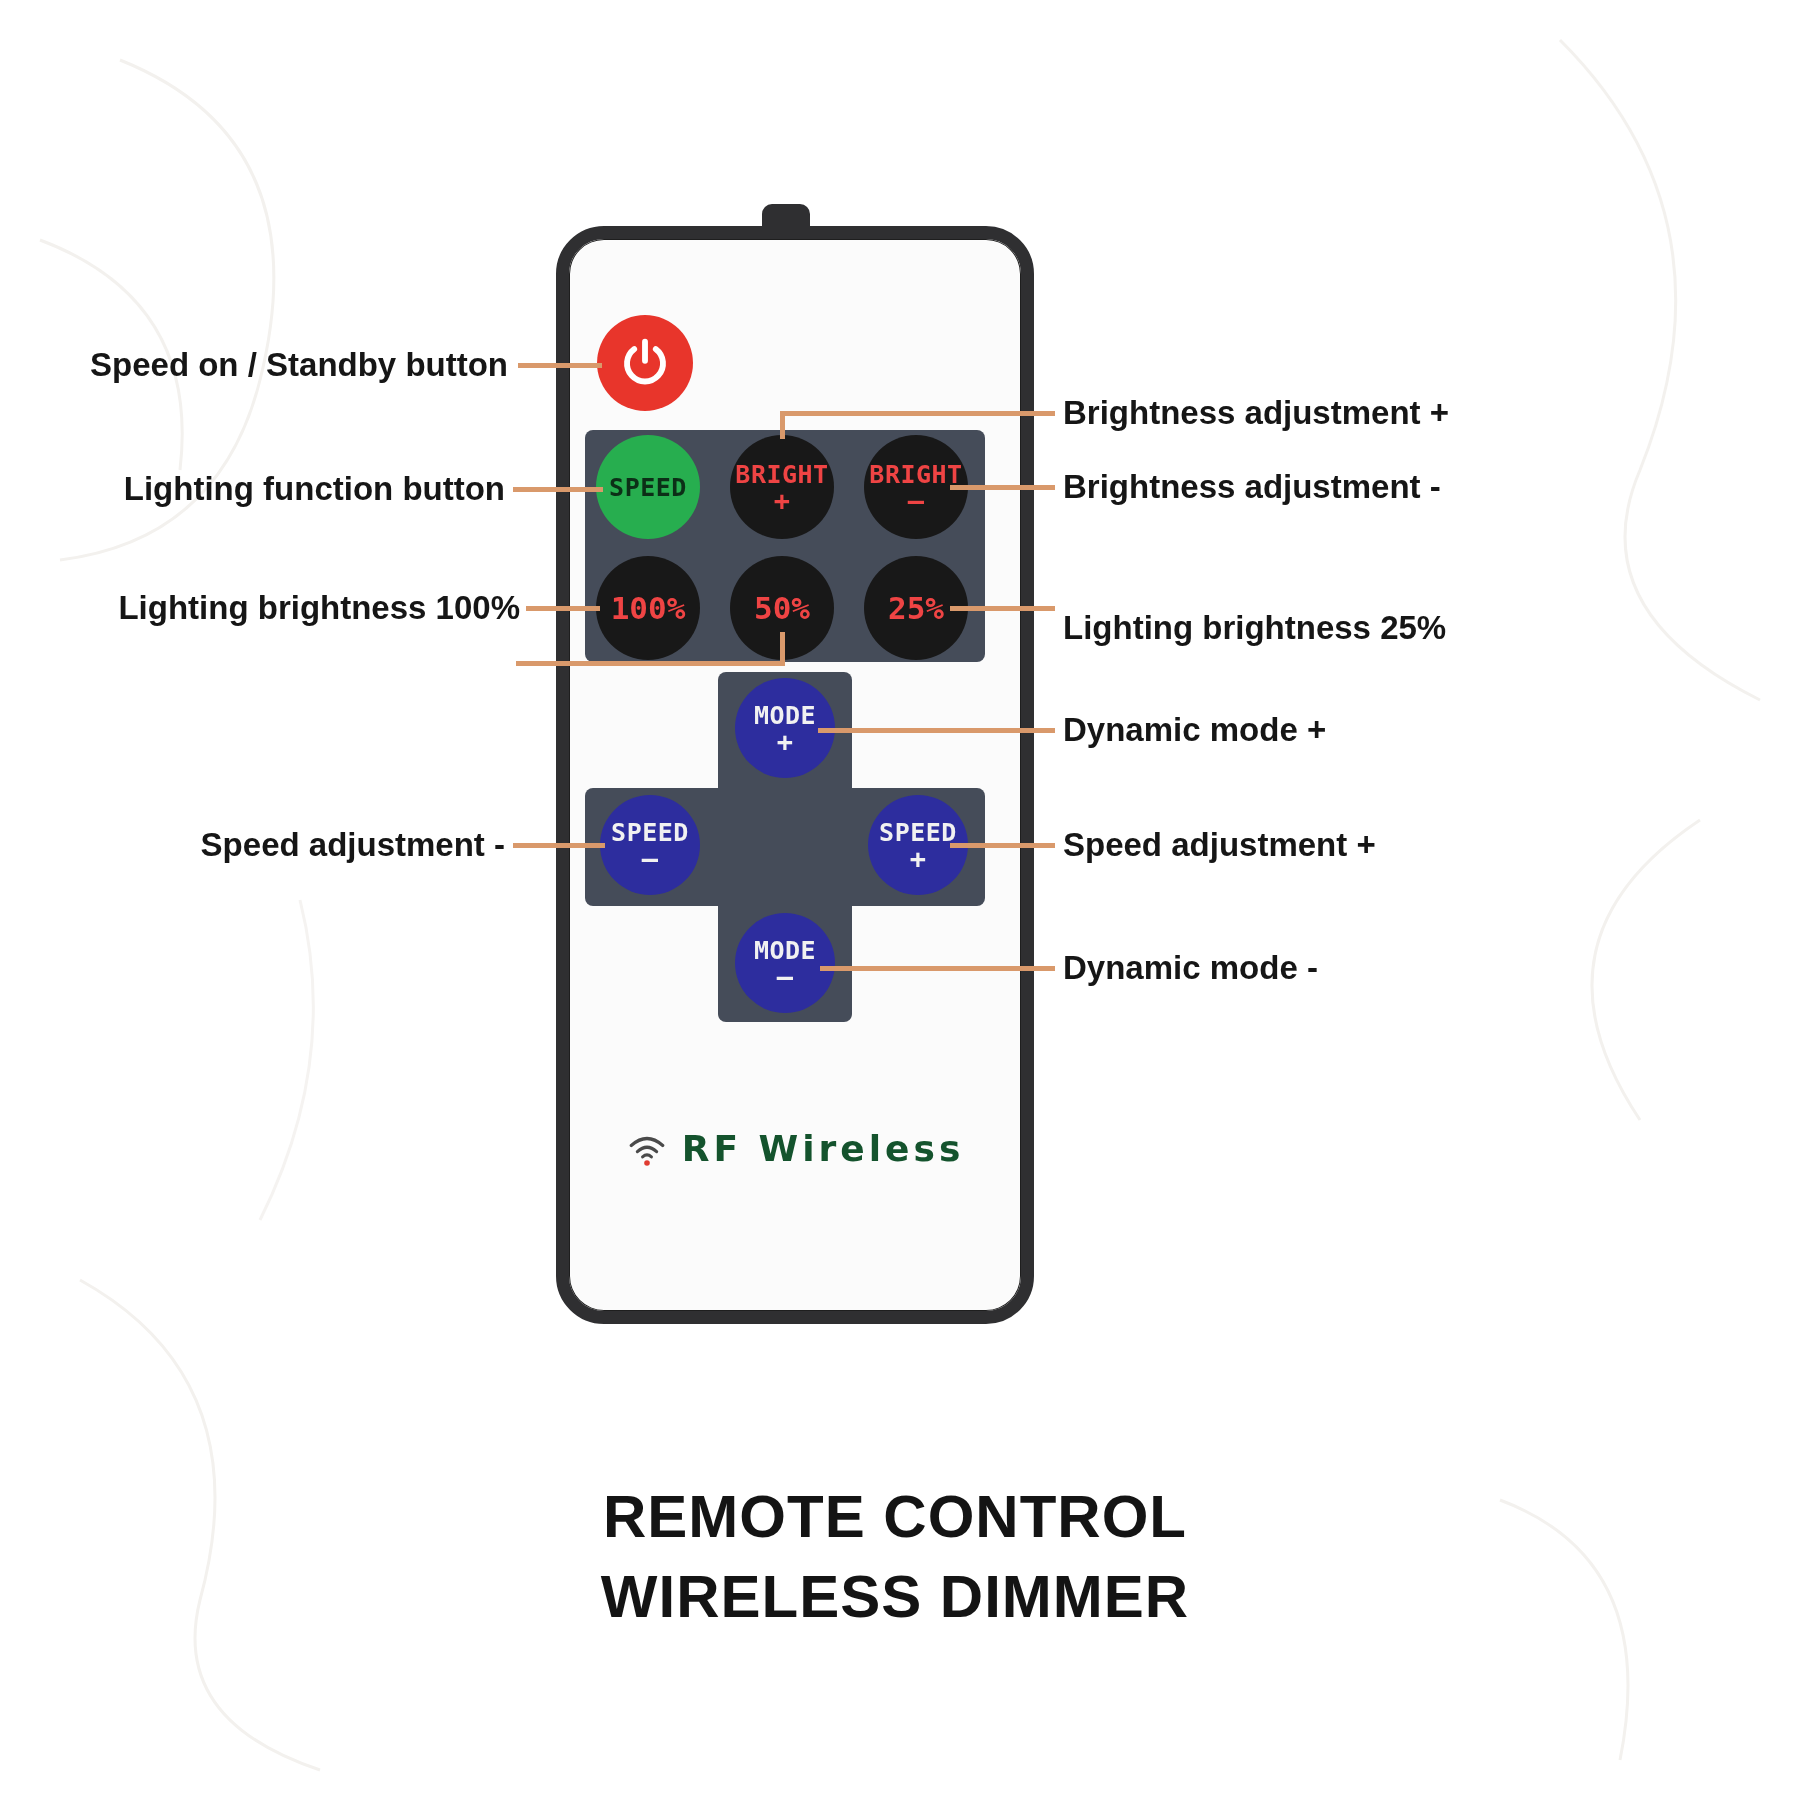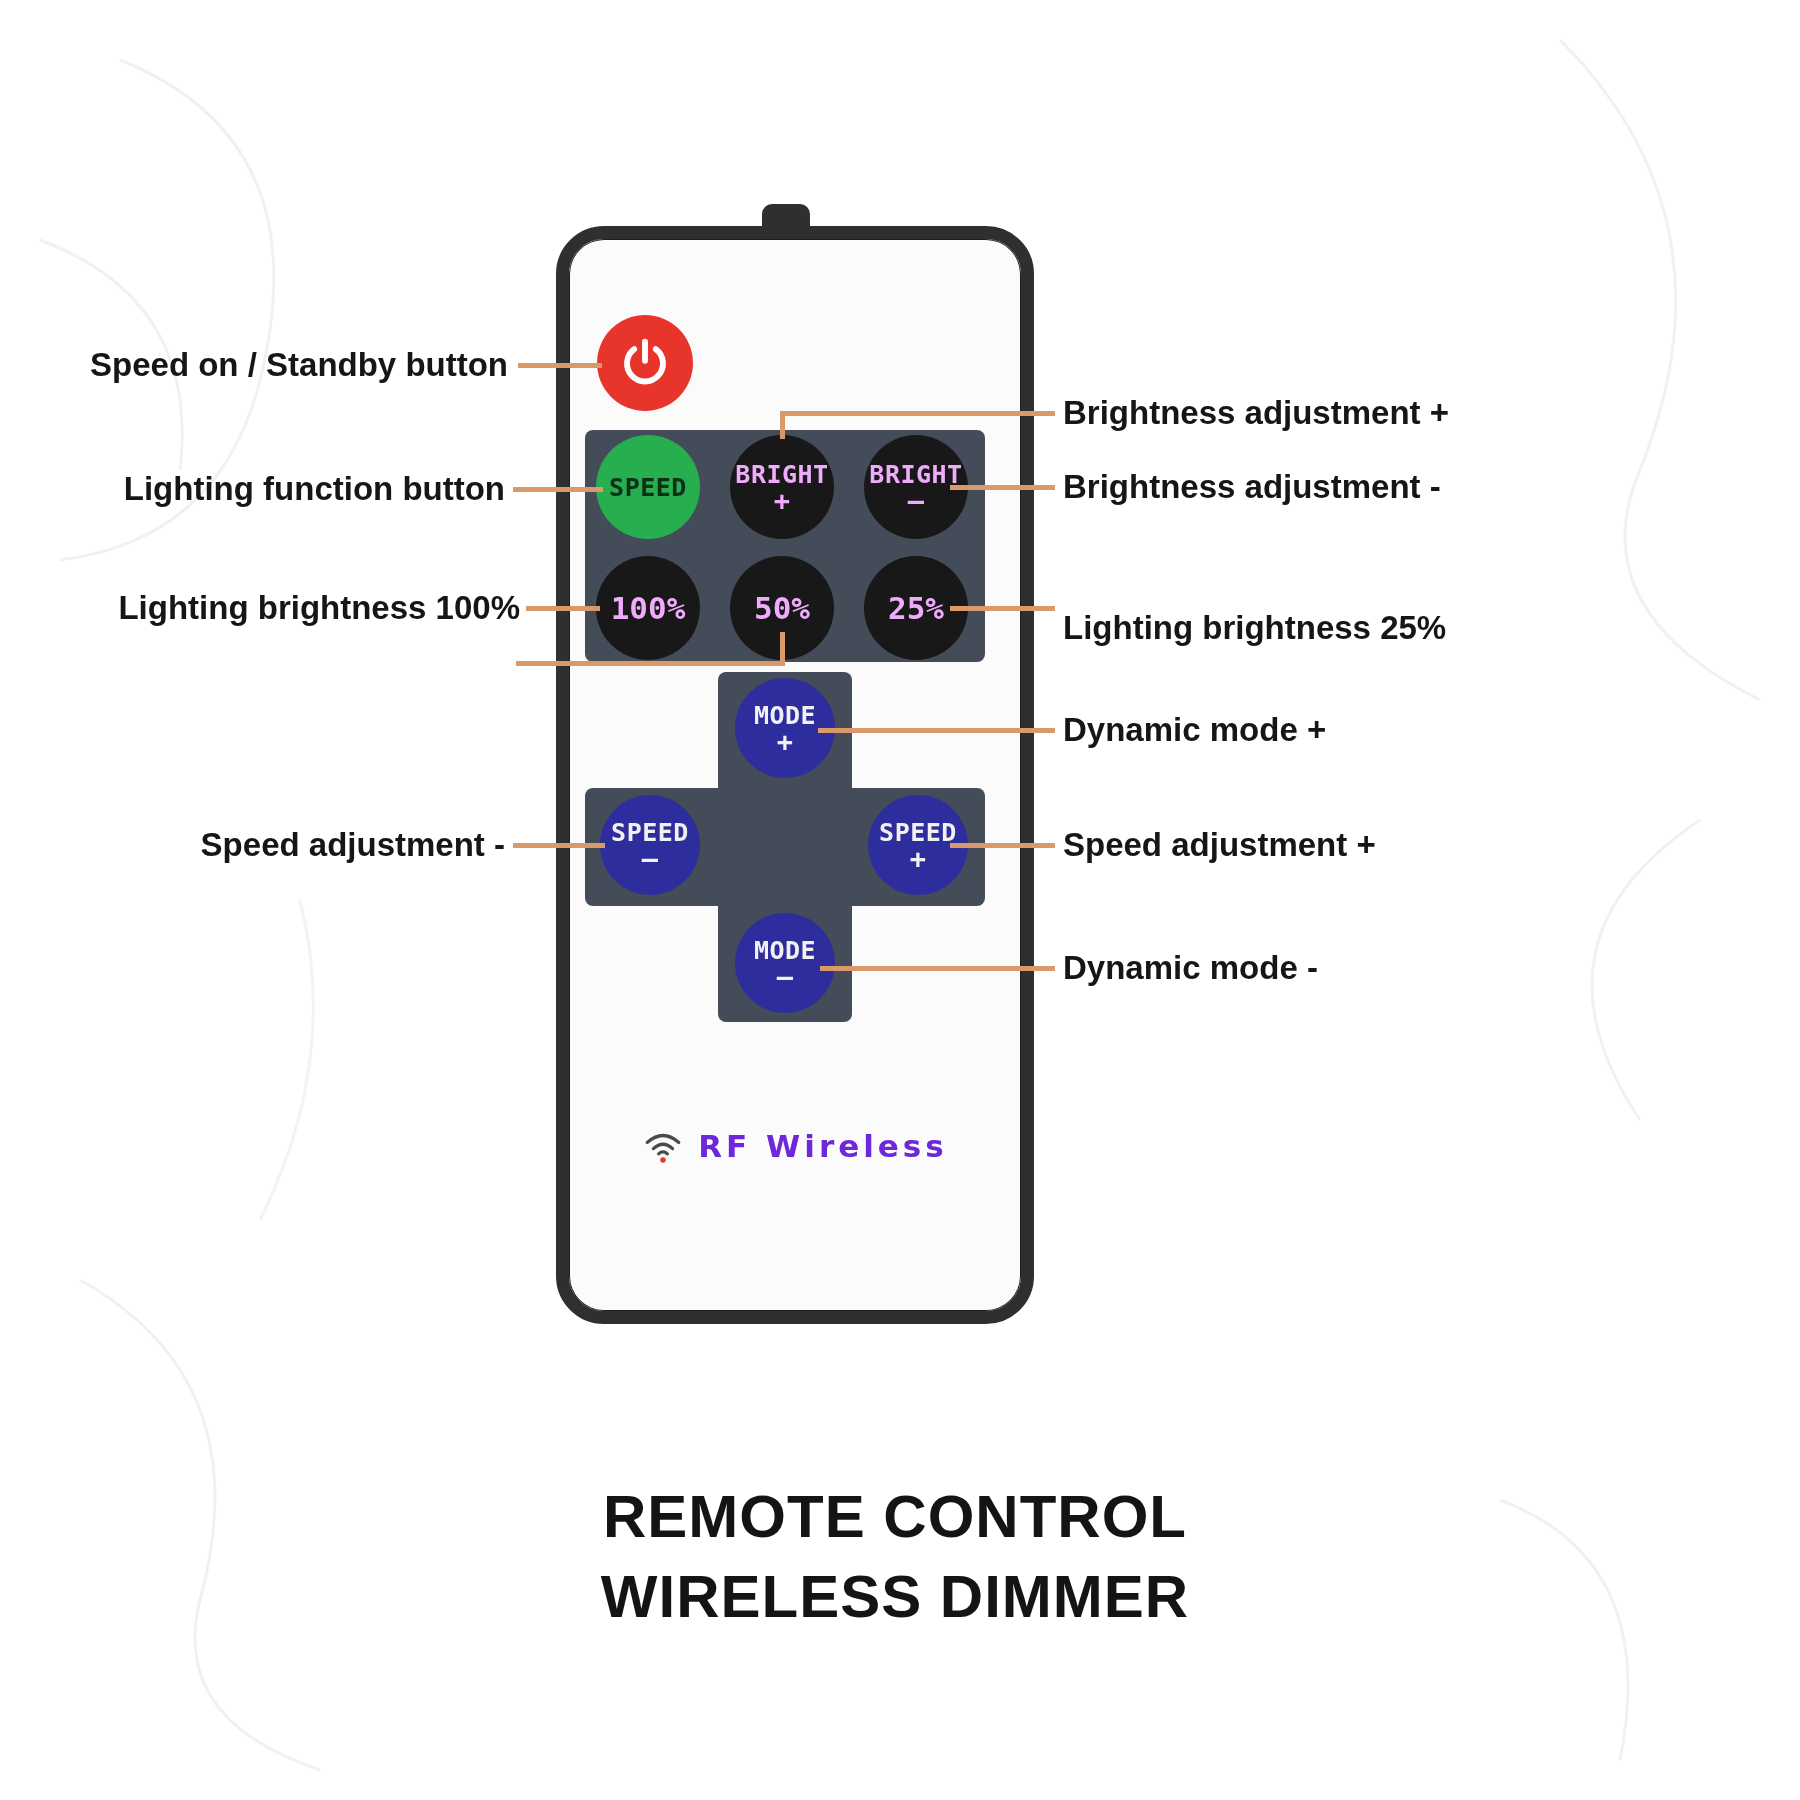--- a/index.html
+++ b/index.html
@@ -25,21 +25,21 @@
     box-shadow:0 0 0 1px #1e1e1e inset;
   }
   .btn { position:absolute; border-radius:50%; display:flex; flex-direction:column;
          align-items:center; justify-content:center; cursor:pointer;
          font-family:"DejaVu Sans Mono", monospace; font-weight:bold; text-align:center; }
   .btn-power { left:597px; top:315px; width:96px; height:96px; background:#e8352b; }
   .panel { position:absolute; background:#454c59; border-radius:8px; }
   .panel-grid { left:585px; top:430px; width:400px; height:232px; }
   .cross-v { left:718px; top:672px; width:134px; height:350px; }
   .cross-h { left:585px; top:788px; width:400px; height:118px; }
-  .btn-dark { width:104px; height:104px; background:#181818; color:#f0abfc; }
+  .btn-dark { width:104px; height:104px; background:#181818; color:#ef4444; }
   .btn-green { width:104px; height:104px; background:#27ae4f; color:#0c2f17; }
   .btn-blue { width:100px; height:100px; background:#2d2d9e; color:#f1f1f1; }
   .btn .l1 { font-size:25px; line-height:27px; letter-spacing:0.5px; }
   .btn .l2 { font-size:27px; line-height:26px; }
   .btn .pct { font-size:31px; }
   
   .b-light { left:596px; top:435px; }
   .b-brplus { left:730px; top:435px; }
   .b-brminus { left:864px; top:435px; }
   .b-100 { left:596px; top:556px; }
@@ -48,21 +48,21 @@
   .b-modeplus { left:735px; top:678px; }
   .b-speedminus { left:600px; top:795px; }
   .b-speedplus { left:868px; top:795px; }
   .b-modeminus { left:735px; top:913px; }
 
   .rf-row {
     position:absolute; left:556px; top:1128px; width:478px;
     display:flex; align-items:center; justify-content:center; gap:14px;
   }
   .rf-text {
-    color:#6d28d9; font-size:31px; font-weight:600; letter-spacing:4px;
+    color:#14532d; font-size:36px; font-weight:600; letter-spacing:4px;
     font-family:"DejaVu Sans", sans-serif;
   }
 
   
   .label {
     position:absolute; font-size:33px; font-weight:700; color:#161616;
     white-space:nowrap; line-height:40px;
   }
   .label-left { text-align:right; }
   .lab-l0 { right:1292px; top:345px; }

